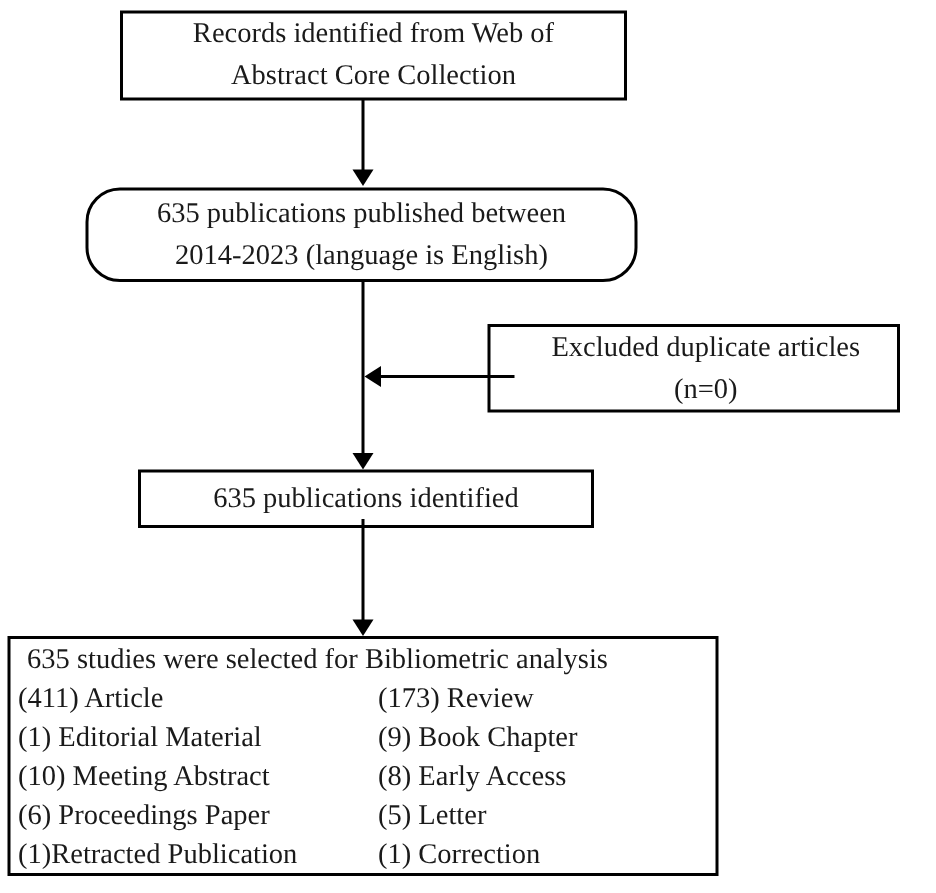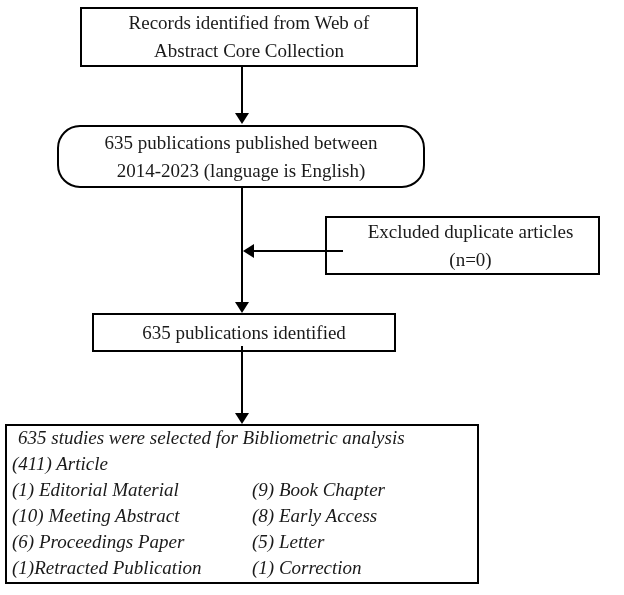--- a/index.html
+++ b/index.html
@@ -30,25 +30,24 @@
     text-align: center;
     font-size: 19px;
     line-height: 28px;
   }
   .box-records      { left: 80px;  top: 7px;   width: 338px; height: 60px; }
   .box-publications { left: 57px;  top: 125px; width: 368px; height: 63px; border-radius: 23px; }
   .box-excluded     { left: 325px; top: 216px; width: 275px; height: 59px; padding-left: 16px; }
   .box-identified   { left: 92px;  top: 313px; width: 304px; height: 39px; line-height: 29px; }
   .box-selected {
     left: 5px; top: 424px; width: 474px; height: 160px;
-    justify-content: flex-end;
+    justify-content: flex-start;
     text-align: left;
     line-height: 26px;
     padding: 1px 6px 1px 5px;
-    font-style: italic;
   }
   .box-selected .title { padding-left: 6px; white-space: nowrap; }
   .type-row { display: flex; }
   .type-row .cell-left  { width: 240px; flex-shrink: 0; }
   .type-row .cell-right { flex: 1; }
 
   
   .vline, .hline { position: absolute; background: var(--border); }
   .vline { width: 2px; }
   .hline { height: 2px; }
@@ -107,20 +106,21 @@
   <div>
     <div class="vline" style="left:241px; top:346px; height:68px;"></div>
     <div class="tri-down" style="left:235px; top:413px;"></div>
   </div>
 
   <div class="box box-selected">
     <div class="title">635 studies were selected for Bibliometric analysis</div>
 
     <div class="type-row">
       <span class="cell-left">(411) Article</span>
+      <span class="cell-right">(173) Review</span>
     </div>
     <div class="type-row">
       <span class="cell-left">(1) Editorial Material</span>
       <span class="cell-right">(9) Book Chapter</span>
     </div>
     <div class="type-row">
       <span class="cell-left">(10) Meeting Abstract</span>
       <span class="cell-right">(8) Early Access</span>
     </div>
     <div class="type-row">

